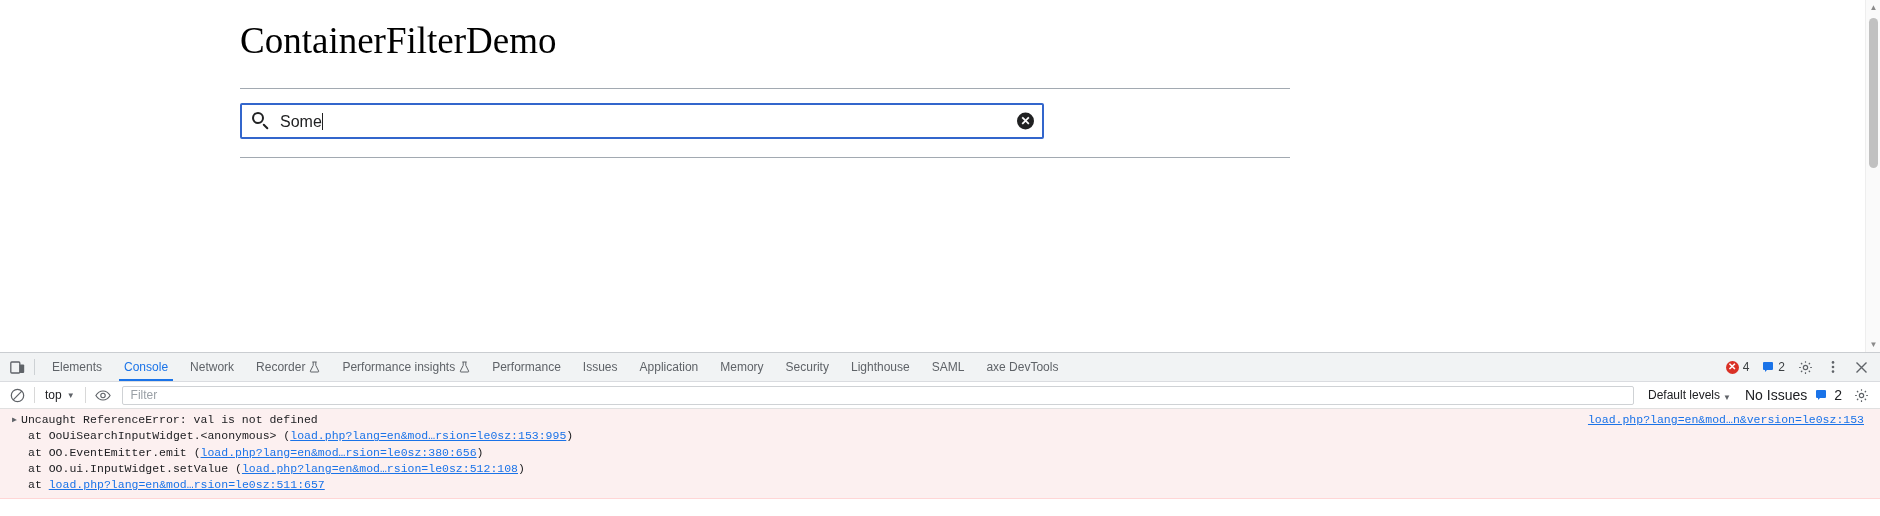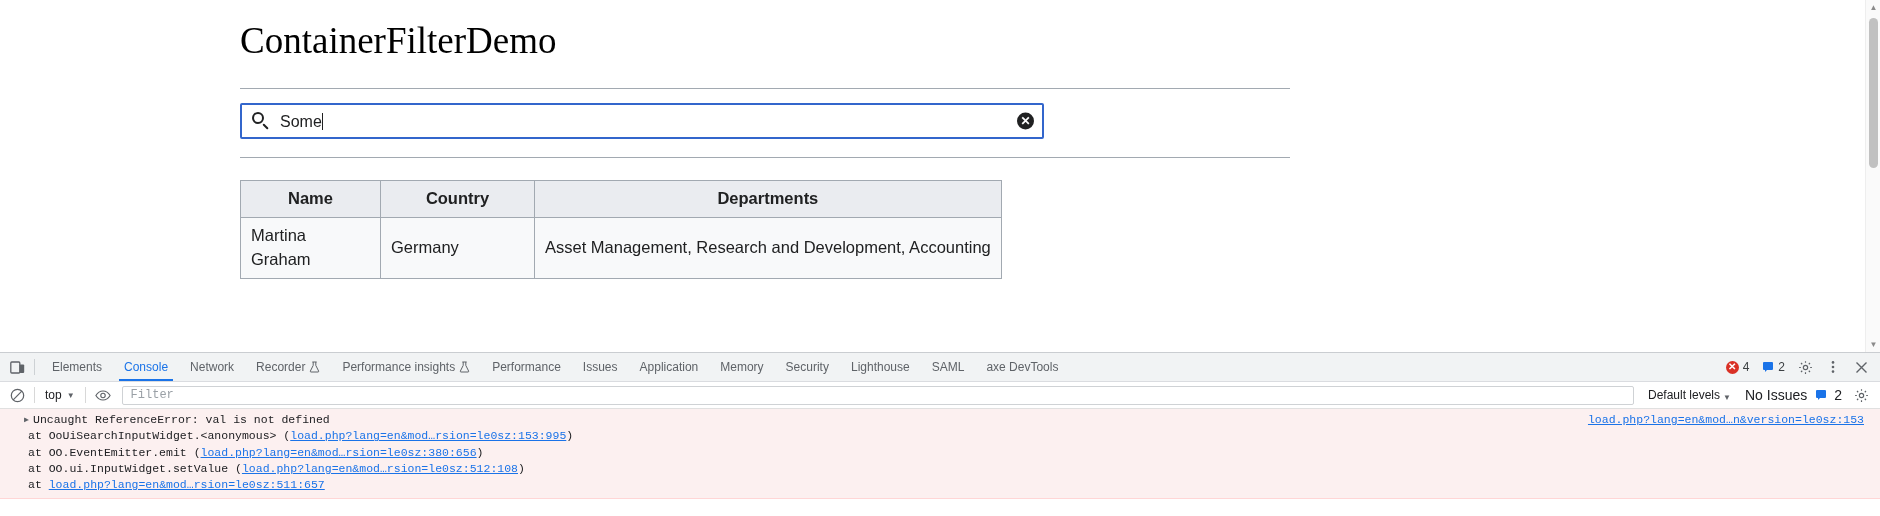--- a/index.html
+++ b/index.html
@@ -311,21 +311,21 @@
     border-radius: 2px;
     background: #fff;
     display: flex; align-items: center;
     padding: 0 6px;
     min-width: 60px;
   }
   .ct-filter input {
     border: none; outline: none;
     width: 100%;
     font-size: 12px;
-    font-family: Liberation Mono, monospace;
+    font-family: Liberation Sans, sans-serif;
     color: #202124;
     background: transparent;
   }
   .ct-filter input::placeholder { color: #9aa0a6; }
   .ct-levels {
     display: flex; align-items: flex-end; gap: 3px;
     font-size: 12px; color: #202124;
     padding: 0 8px; cursor: pointer; white-space: nowrap;
   }
   .ct-issues {
@@ -356,21 +356,21 @@
     text-decoration: underline;
     font-family: "Liberation Mono", monospace;
     cursor: pointer;
   }
   .err-line {
     font-family: "Liberation Mono", monospace;
     font-size: 11.5px;
     line-height: 1.42;
     color: #202124;
     white-space: pre;
-    padding-left: 24px;
+    padding-left: 12px;
   }
   .err-line.head { color: #202124; }
   .err-toggle {
     display: inline-block;
     width: 9px;
     color: #5f6368;
     font-size: 8px;
     vertical-align: 1px;
   }
   .err-line a {
@@ -399,36 +399,20 @@
           </span>
           <span class="search-value"><span>Some</span><span class="caret"></span></span>
         </div>
         <div class="clear-btn">
           <span class="x">✕</span>
         </div>
       </div>
 
       <div class="rule-under-search"></div>
 
-      <table class="wikitable">
-        <thead>
-          <tr>
-            <th>Name</th>
-            <th>Country</th>
-            <th>Departments</th>
-          </tr>
-        </thead>
-        <tbody>
-          <tr>
-            <td class="col-name">Martina Graham</td>
-            <td class="col-country">Germany</td>
-            <td>Asset Management, Research and Development, Accounting</td>
-          </tr>
-        </tbody>
-      </table>
 
     </div>
 
     <div class="page-scrollbar">
       <div class="arrow-up">▲</div>
       <div class="thumb"></div>
       <div class="arrow-down">▼</div>
     </div>
   </div>
 

